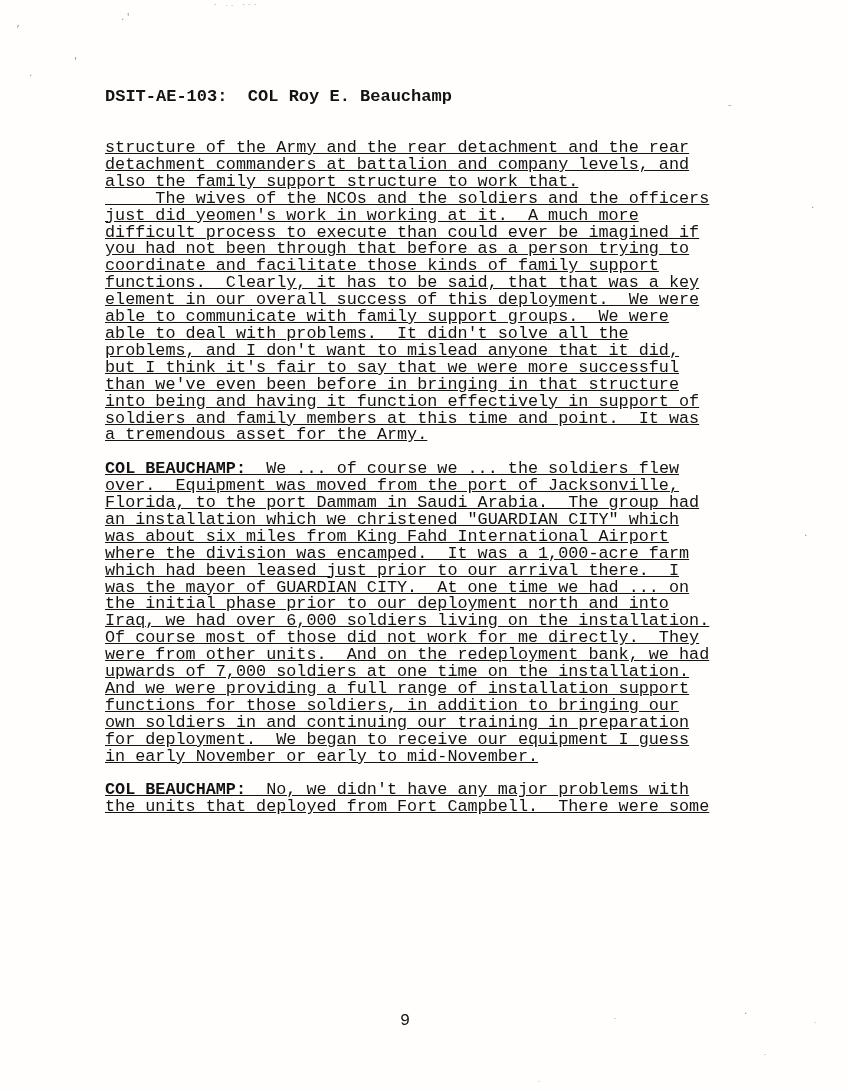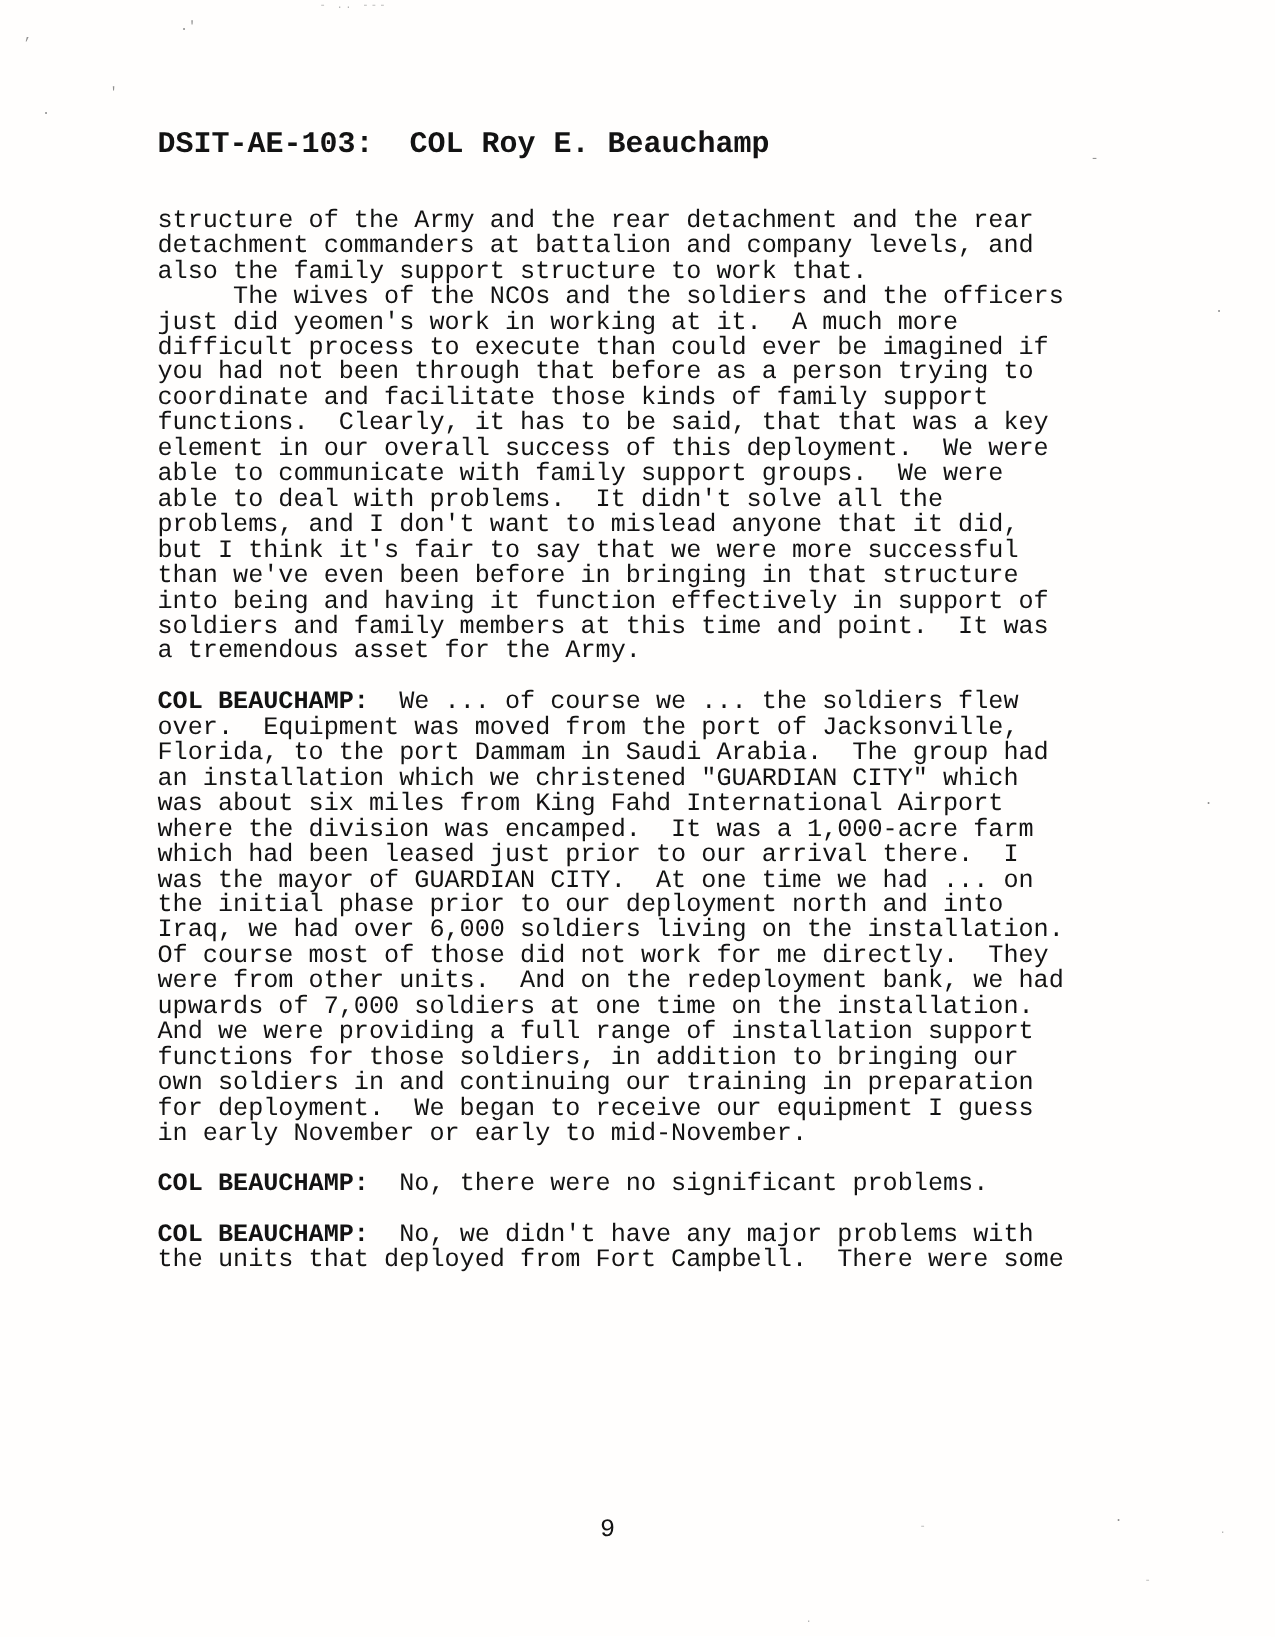--- a/index.html
+++ b/index.html
@@ -9,33 +9,34 @@
     height: 1091px;
     background: #fffefd;
     overflow: hidden;
     font-family: "Liberation Mono", monospace;
     color: #131313;
   }
   .doc-header {
     position: absolute;
     left: 105px;
     top: 88px;
-    font-size: 20px;
+    font-size: 17px;
     line-height: 17px;
     font-weight: bold;
     white-space: pre;
     letter-spacing: 0;
   }
   .transcript {
     position: absolute;
     left: 105px;
     top: 140px;
     font-size: 16.8px;
     line-height: 16.9px;
     white-space: pre;
+    text-decoration: underline;
   }
   .block { margin: 0 0 16.9px 0; }
   .block:last-child { margin-bottom: 0; }
   .speaker { font-weight: bold; }
   .page-number {
     position: absolute;
     left: 105px;
     top: 1012px;
     width: 600px;
     text-align: center;
@@ -89,21 +90,21 @@
 was the mayor of GUARDIAN CITY.  At one time we had ... on
 the initial phase prior to our deployment north and into
 Iraq, we had over 6,000 soldiers living on the installation.
 Of course most of those did not work for me directly.  They
 were from other units.  And on the redeployment bank, we had
 upwards of 7,000 soldiers at one time on the installation.
 And we were providing a full range of installation support
 functions for those soldiers, in addition to bringing our
 own soldiers in and continuing our training in preparation
 for deployment.  We began to receive our equipment I guess
-in early November or early to mid-November.</div><div class="block"><span class="speaker">COL BEAUCHAMP:</span>  No, there were no significant problems.</div><div class="block"><span class="speaker">COL BEAUCHAMP:</span>  No, we didn't have any major problems with
+in early November or early to mid-November.</div><div class="block"><span class="speaker">COL BEAUCHAMP:</span>  No, we didn't have any major problems with
 the units that deployed from Fort Campbell.  There were some</div></div>
 
   <div class="page-number">9</div>
 
   <div id="artifacts">
       <span class="artifact top-ghost" style="left: 213px; top: 0px;">- .. ---</span>
       <span class="artifact" style="left: 120px; top: 14px;">.'</span>
       <span class="artifact" style="left: 16px; top: 20px;">,</span>
       <span class="artifact" style="left: 73px; top: 58px;">'</span>
       <span class="artifact" style="left: 28px; top: 70px;">.</span>

